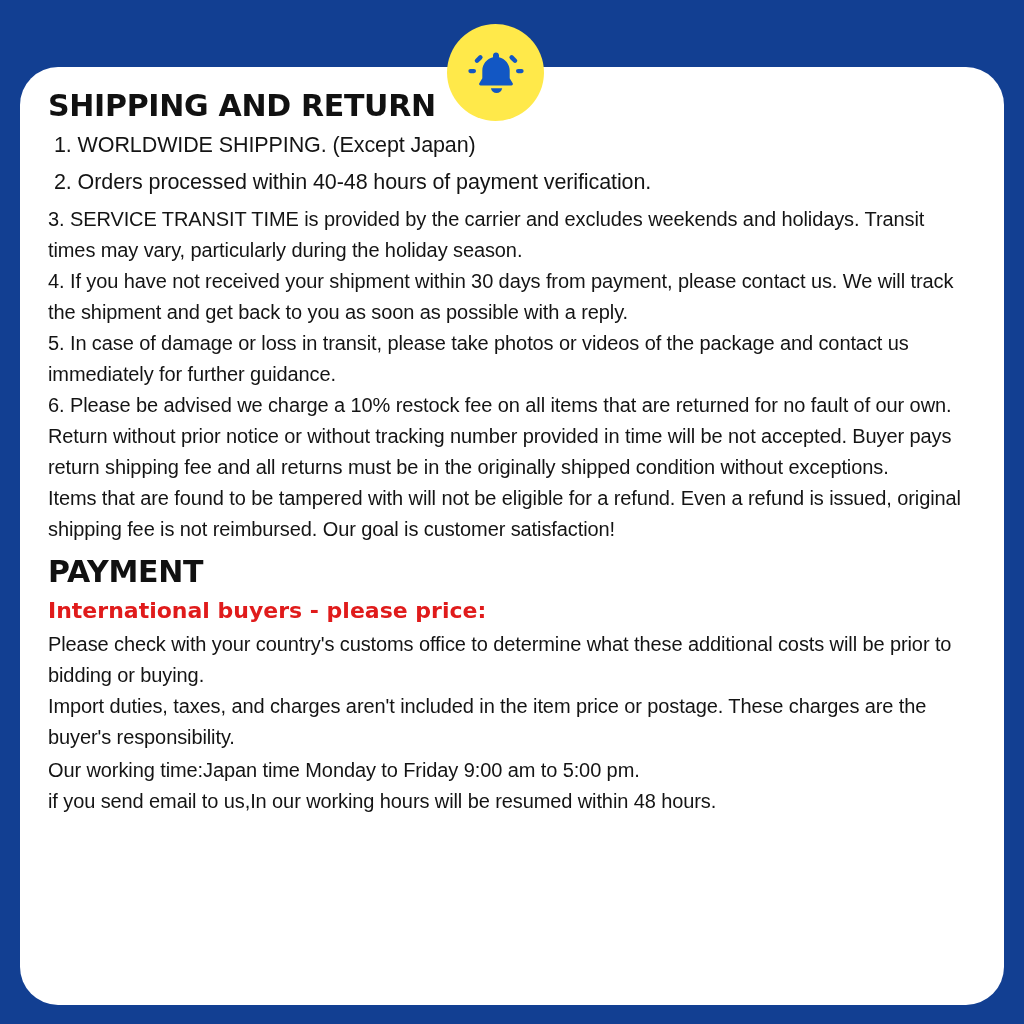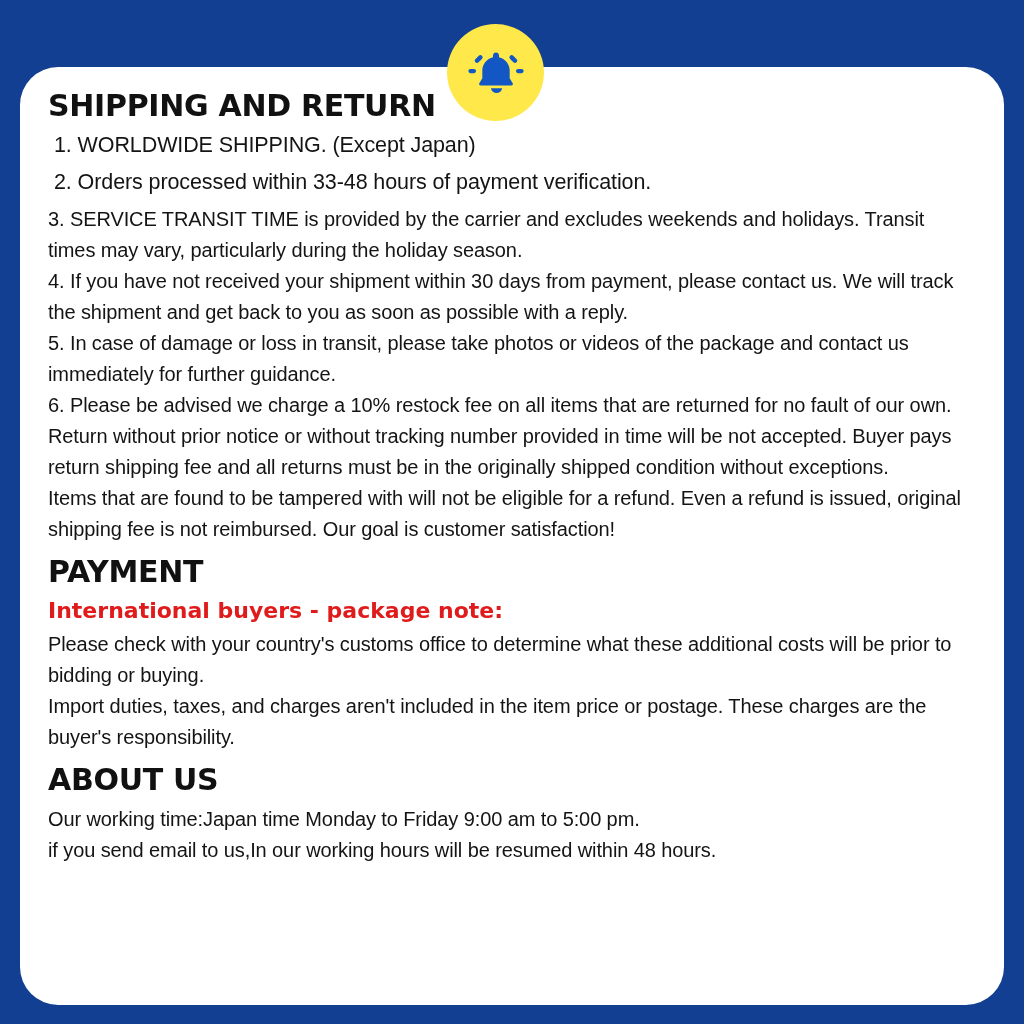--- a/index.html
+++ b/index.html
@@ -104,37 +104,36 @@
       </svg>
     </span>
   </div>
 
   <div class="card">
 
     <h2 class="section-title">SHIPPING AND RETURN</h2>
 
     <div class="block">
       <p class="body-line">1. WORLDWIDE SHIPPING. (Except Japan)</p>
-      <p class="body-line">2. Orders processed within 33-48 hours of payment verification.</p>
+      <p class="body-line">2. Orders processed within 40-48 hours of payment verification.</p>
       <p class="para">3. SERVICE TRANSIT TIME is provided by the carrier and excludes weekends and holidays. Transit times may vary, particularly during the holiday season.</p>
       <p class="para">4. If you have not received your shipment within 30 days from payment, please contact us. We will track the shipment and get back to you as soon as possible with a reply.</p>
       <p class="para">5. In case of damage or loss in transit, please take photos or videos of the package and contact us immediately for further guidance.</p>
       <p class="para">6. Please be advised we charge a 10% restock fee on all items that are returned for no fault of our own. Return without prior notice or without tracking number provided in time will be not accepted. Buyer pays return shipping fee and all returns must be in the originally shipped condition without exceptions.</p>
       <p class="para">Items that are found to be tampered with will not be eligible for a refund. Even a refund is issued, original shipping fee is not reimbursed. Our goal is customer satisfaction!</p>
     </div>
 
     <h2 class="section-title tight">PAYMENT</h2>
 
     <div class="block">
-      <p class="red-note">International buyers - package note:</p>
+      <p class="red-note">International buyers - please price:</p>
       <p class="para">Please check with your country's customs office to determine what these additional costs will be prior to bidding or buying.</p>
       <p class="para">Import duties, taxes, and charges aren't included in the item price or postage. These charges are the buyer's responsibility.</p>
     </div>
 
-    <h2 class="section-title tight">ABOUT US</h2>
 
     <div class="block">
       <p class="para">Our working time:Japan time Monday to Friday 9:00 am to 5:00 pm.</p>
       <p class="para">if you send email to us,In our working hours will be resumed within 48 hours.</p>
     </div>
 
   </div>
 </div>
 
 </body></html>

